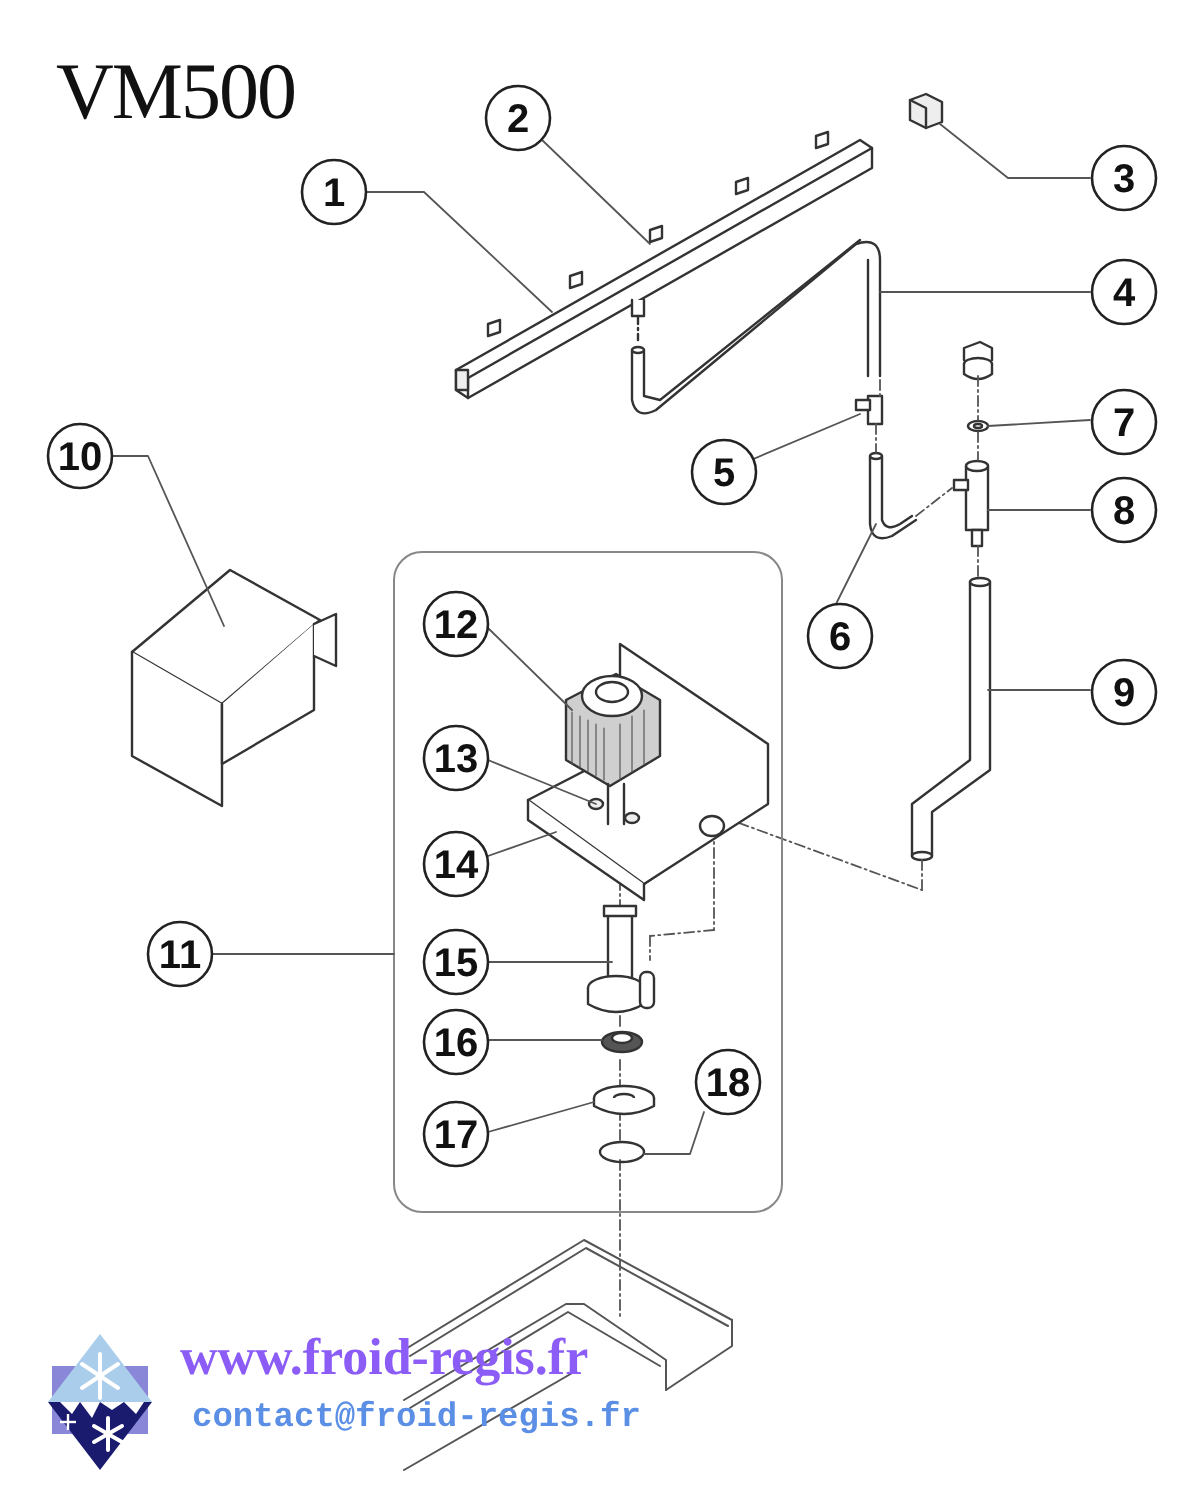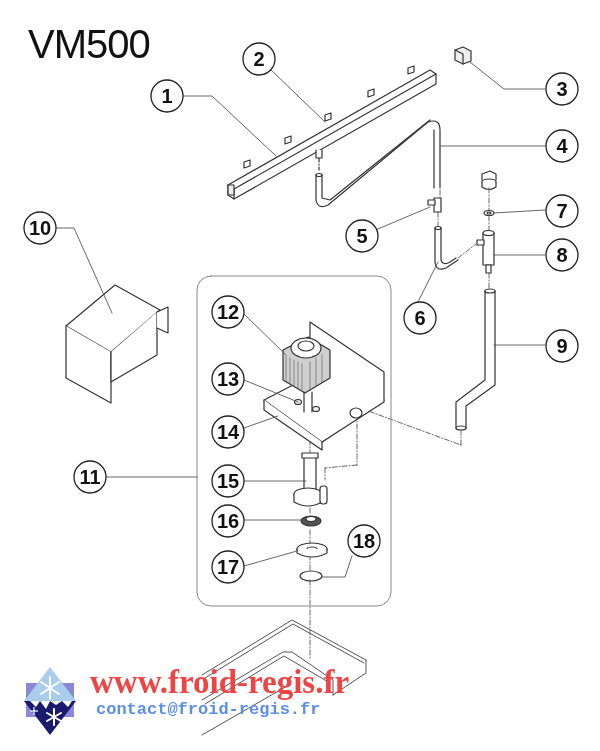--- a/index.html
+++ b/index.html
@@ -1,20 +1,20 @@
 <!DOCTYPE html>
 <html><head>
 <meta charset="utf-8">
 <style>
   html, body { margin:0; padding:0; background:#ffffff; }
   body { width:600px; height:751px; position:relative; overflow:hidden; font-family:"Liberation Sans", sans-serif; }
   #diagram { position:absolute; left:0; top:0; width:600px; height:751px; }
-  .title { position:absolute; left:28px; top:22px; font-size:40px; color:#111; letter-spacing:-1px; font-family:Liberation Sans, sans-serif; }
+  .title { position:absolute; left:28px; top:22px; font-size:40px; color:#111; letter-spacing:-1px; font-family:Liberation Serif, serif; }
   .callout-text { font-family:"Liberation Sans", sans-serif; font-weight:bold; font-size:20px; fill:#111; }
-  .web { position:absolute; left:90px; top:664px; font-family:"Liberation Serif", serif; font-weight:bold; font-size:33px; color:#ef4444; letter-spacing:0px; }
+  .web { position:absolute; left:90px; top:664px; font-family:"Liberation Serif", serif; font-weight:bold; font-size:26px; color:#8b5cf6; letter-spacing:0px; }
   .mail { position:absolute; left:96px; top:700px; font-family:Liberation Mono, monospace; font-weight:bold; font-size:17px; color:#5b8fe6; }
   .logo { position:absolute; left:22px; top:665px; width:56px; height:72px; }
 </style>
 </head>
 <body>
 
 <svg id="diagram" viewBox="0 0 600 751" xmlns="http://www.w3.org/2000/svg">
   <g fill="none" stroke="#333" stroke-width="1.2" stroke-linejoin="round" stroke-linecap="round">
 
     <g>

